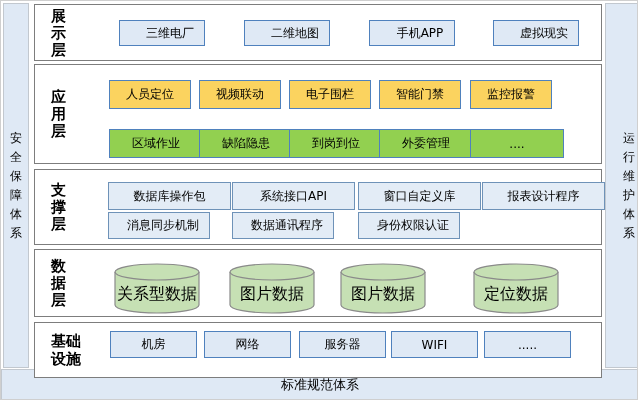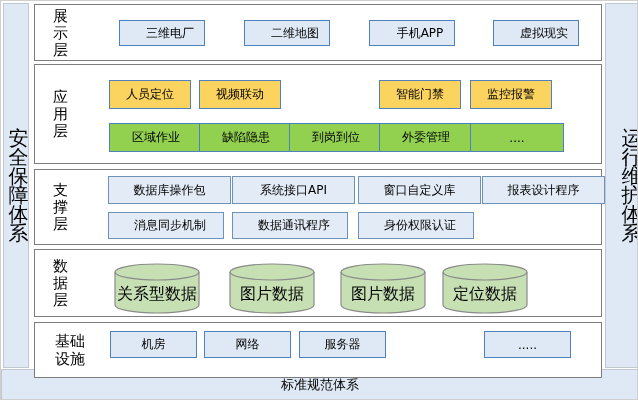--- a/index.html
+++ b/index.html
@@ -11,63 +11,63 @@
   }
   
   .vbar {
     position:absolute; top:2px; height:365px;
     background:#dfe9f5; border:1px solid #c2c8cf; box-sizing:border-box;
     display:flex; align-items:center; justify-content:center;
   }
   .vbar-left  { left:2px;  width:26px; }
   .vbar-right { left:604px; width:48px; }
   .vbar .vtext {
-    width:15px; font-size:20px; line-height:19px; text-align:center;
+    width:15px; font-size:12px; line-height:19px; text-align:center;
     word-break:break-all; letter-spacing:0;
   }
   .hbar {
     position:absolute; left:0; top:368px; width:638px; height:31px;
     background:#dfe9f5; border:1px solid #c2c8cf; box-sizing:border-box;
     display:flex; align-items:center; justify-content:center;
     font-size:13px;
   }
   
   .tier {
     position:absolute; left:33px; width:568px;
     background:#ffffff; border:1.5px solid #7d7d7d; box-sizing:border-box;
   }
   .tier-1 { top:3px;   height:57px;  }
   .tier-2 { top:63px;  height:100px; }
   .tier-3 { top:168px; height:76px;  }
   .tier-4 { top:248px; height:68px;  }
   .tier-5 { top:321px; height:56px;  }
   .tier-label {
     position:absolute; left:16px; top:50%; transform:translateY(-50%);
-    font-weight:normal; font-size:15px; line-height:17px;
-    width:17px; word-break:break-all; text-align:right;
+    font-weight:bold; font-size:15px; line-height:17px;
+    width:17px; word-break:break-all; text-align:left;
   }
   .tier-label.wide { width:34px; line-height:18px; }
   
   .node {
     position:absolute; box-sizing:border-box;
     display:flex; align-items:center; justify-content:center;
     font-size:12px; text-align:center; white-space:nowrap;
   }
   .blue   { background:#dfe9f5; border:1px solid #4f81bd; }
   .blue2  { background:#e3ecf6; border:1px solid #6e92b8; }
   .yellow { background:#fbd35f; border:1px solid #4f81bd; }
   .green  { background:#92d050; border:1px solid #4f81bd; }
   
   .t1 { top:15px; height:26px; width:86px;padding-left:16px; }
   
   .t2a { top:15px; height:29px; width:82px; }
-  .t2b { top:58px; height:29px; width:94px; }
+  .t2b { top:64px; height:29px; width:94px; }
   
-  .t3a { top:6px;  height:28px; width:123px; }
-  .t3b { top:42px; height:27px; width:116px;padding-left:8px; }
+  .t3a { top:12px;  height:28px; width:123px; }
+  .t3b { top:42px; height:27px; width:102px;padding-left:8px; }
   
   .t5 { top:8px; height:27px; width:87px; }
   
   .cyl { position:absolute; top:13px; width:86px; height:51px; }
   .cyl svg { position:absolute; left:0; top:0; }
   .cyl .cyl-label {
     position:absolute; left:0; right:0; top:21px;
     text-align:center; font-size:16px; white-space:nowrap;
   }
 </style>
@@ -93,20 +93,21 @@
     <div class="node blue t1" style="left:84px">三维电厂</div>
     <div class="node blue t1" style="left:209px">二维地图</div>
     <div class="node blue t1" style="left:334px">手机APP</div>
     <div class="node blue t1" style="left:458px">虚拟现实</div>
   </div>
 
   <div class="tier tier-2">
     <div class="tier-label">应用层</div>
     <div class="node yellow t2a" style="left:74px">人员定位</div>
     <div class="node yellow t2a" style="left:164px">视频联动</div>
+    <div class="node yellow t2a" style="left:254px">电子围栏</div>
     <div class="node yellow t2a" style="left:344px">智能门禁</div>
     <div class="node yellow t2a" style="left:435px">监控报警</div>
     <div class="node green t2b" style="left:74px">区域作业</div>
     <div class="node green t2b" style="left:164px">缺陷隐患</div>
     <div class="node green t2b" style="left:254px">到岗到位</div>
     <div class="node green t2b" style="left:344px">外委管理</div>
     <div class="node green t2b" style="left:435px">....</div>
   </div>
 
   <div class="tier tier-3">
@@ -140,30 +141,31 @@
     </div>
 
     <div class="cyl" style="left:305px">
       <svg width="86" height="51" viewBox="0 0 86 51">
         <path d="M1,9 L1,42 A42,8 0 0 0 85,42 L85,9" fill="#c6e0b4" stroke="#8a8a8a" stroke-width="1.2"></path>
         <ellipse cx="43" cy="9" rx="42" ry="8" fill="#c6e0b4" stroke="#8a8a8a" stroke-width="1.2"></ellipse>
       </svg>
       <span class="cyl-label">图片数据</span>
     </div>
 
-    <div class="cyl" style="left:407px">
+    <div class="cyl" style="left:438px">
       <svg width="86" height="51" viewBox="0 0 86 51">
         <path d="M1,9 L1,42 A42,8 0 0 0 85,42 L85,9" fill="#c6e0b4" stroke="#8a8a8a" stroke-width="1.2"></path>
         <ellipse cx="43" cy="9" rx="42" ry="8" fill="#c6e0b4" stroke="#8a8a8a" stroke-width="1.2"></ellipse>
       </svg>
       <span class="cyl-label">定位数据</span>
     </div>
   </div>
 
   <div class="tier tier-5">
     <div class="tier-label wide">基础设施</div>
     <div class="node blue t5" style="left:75px">机房</div>
     <div class="node blue t5" style="left:169px">网络</div>
     <div class="node blue t5" style="left:264px">服务器</div>
+    <div class="node blue t5" style="left:356px">WIFI</div>
     <div class="node blue t5" style="left:449px">.....</div>
   </div>
 
 </div>
 
 </body></html>

